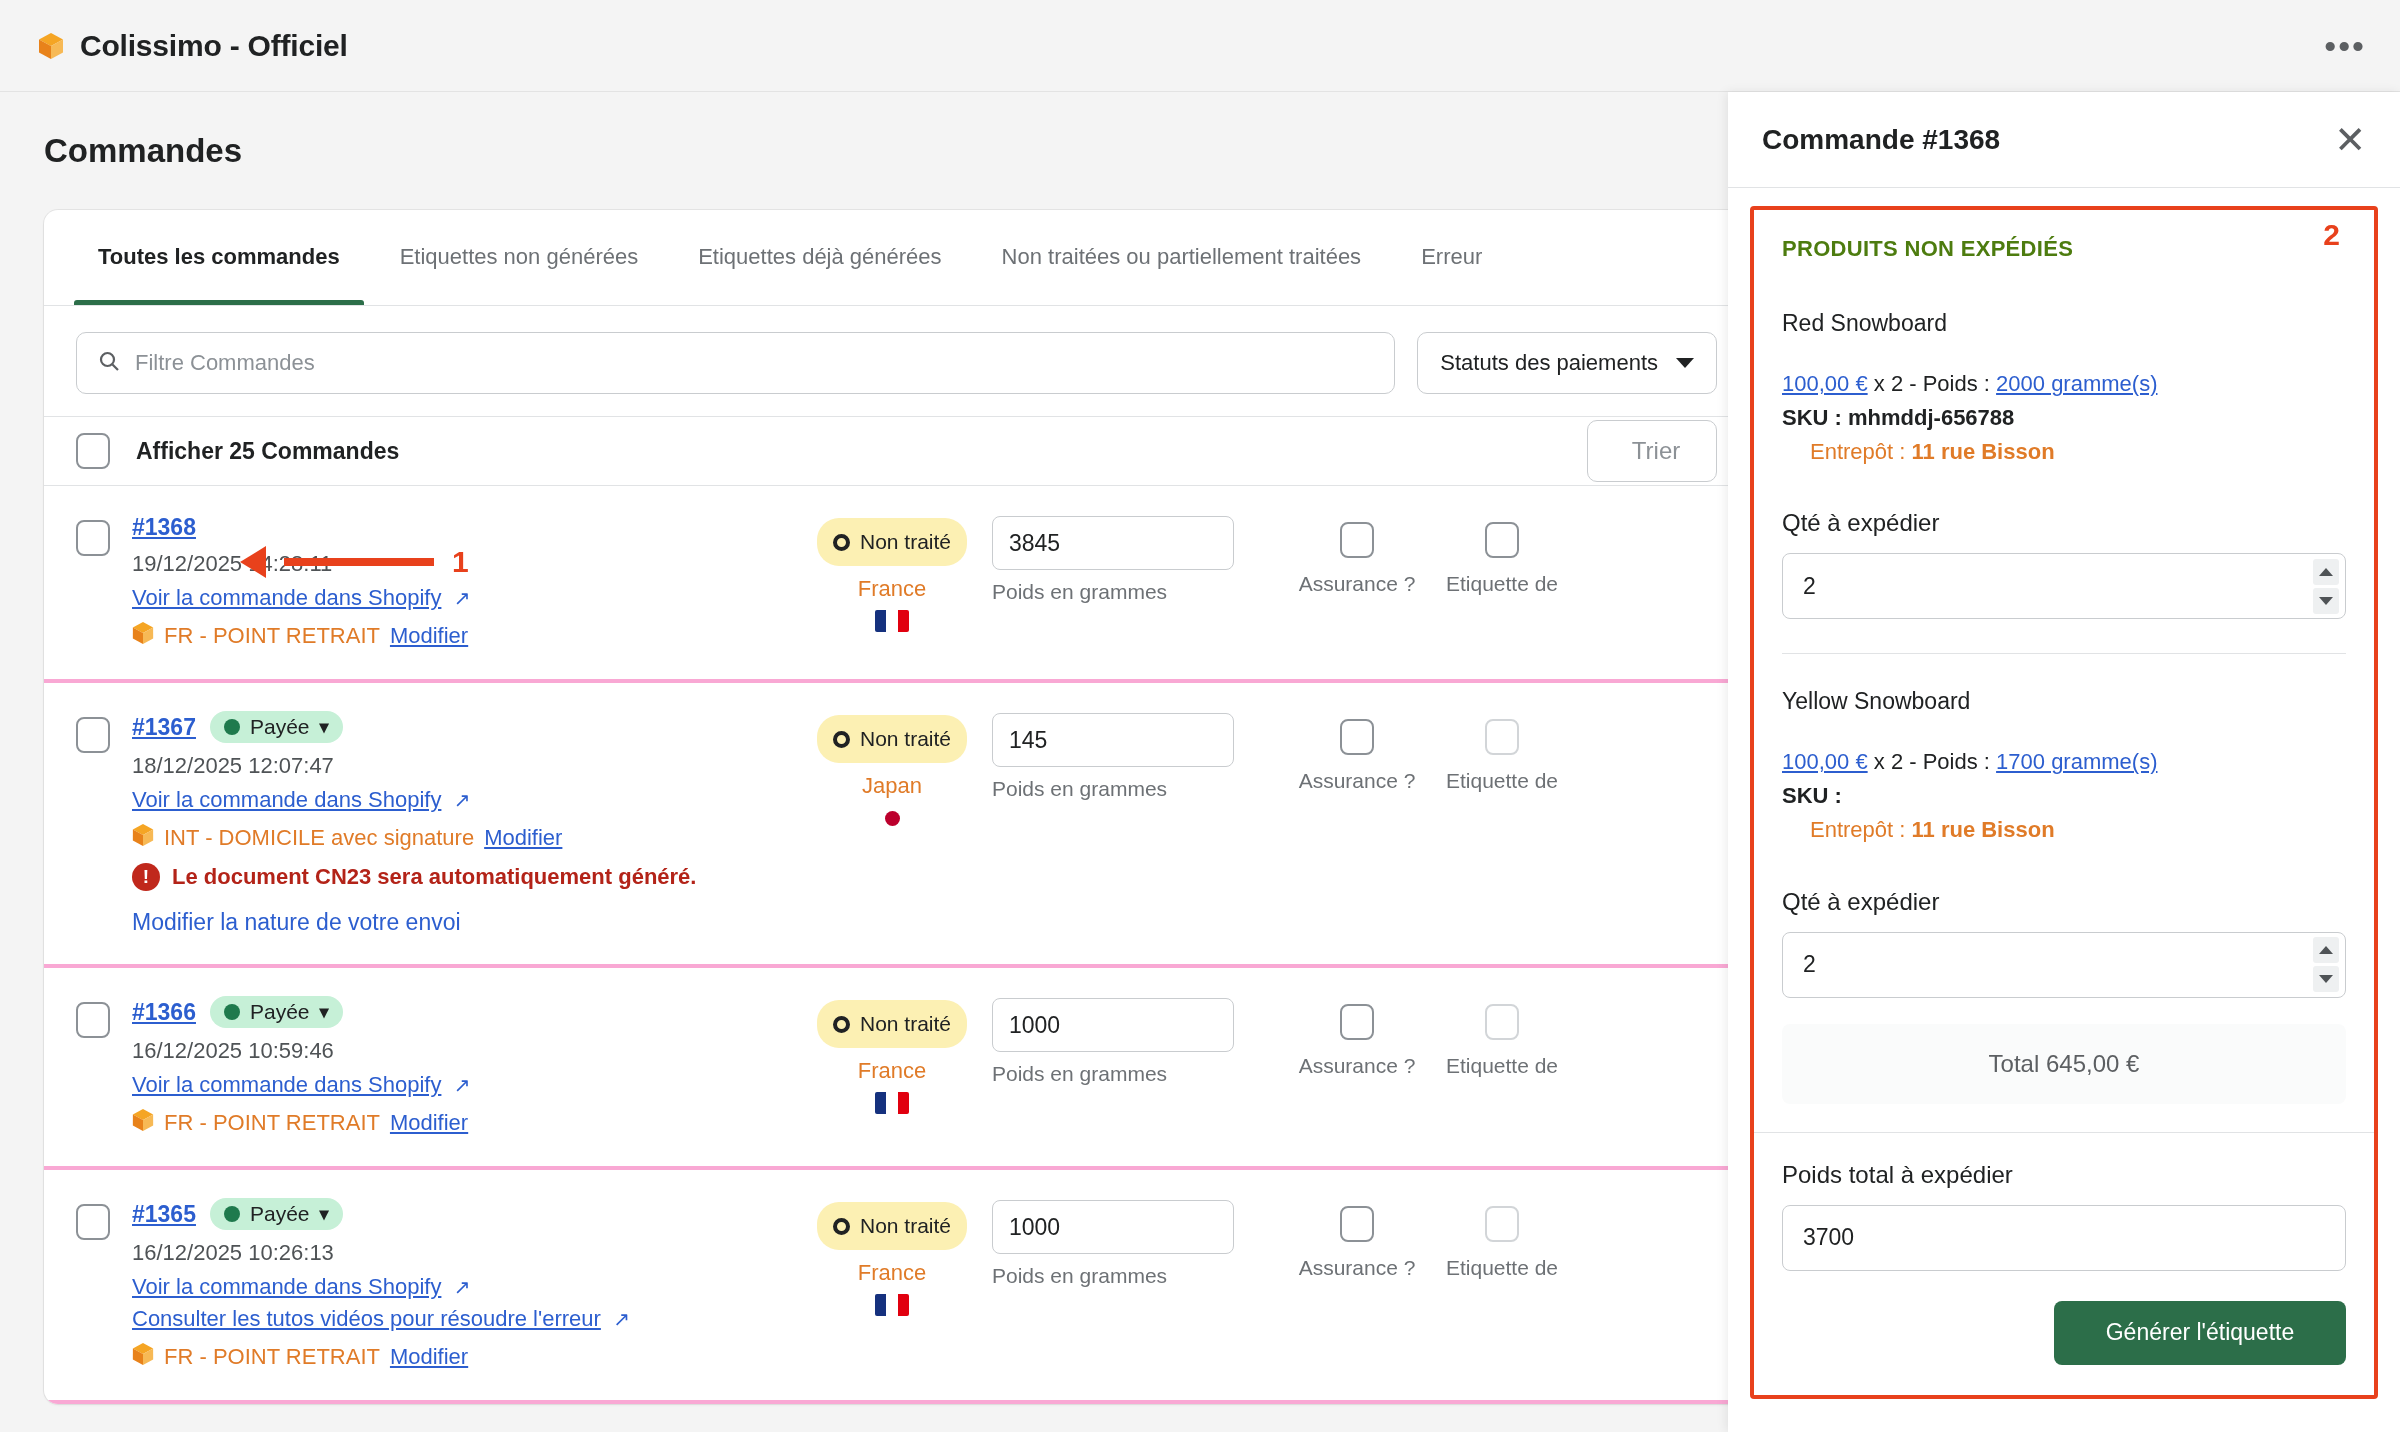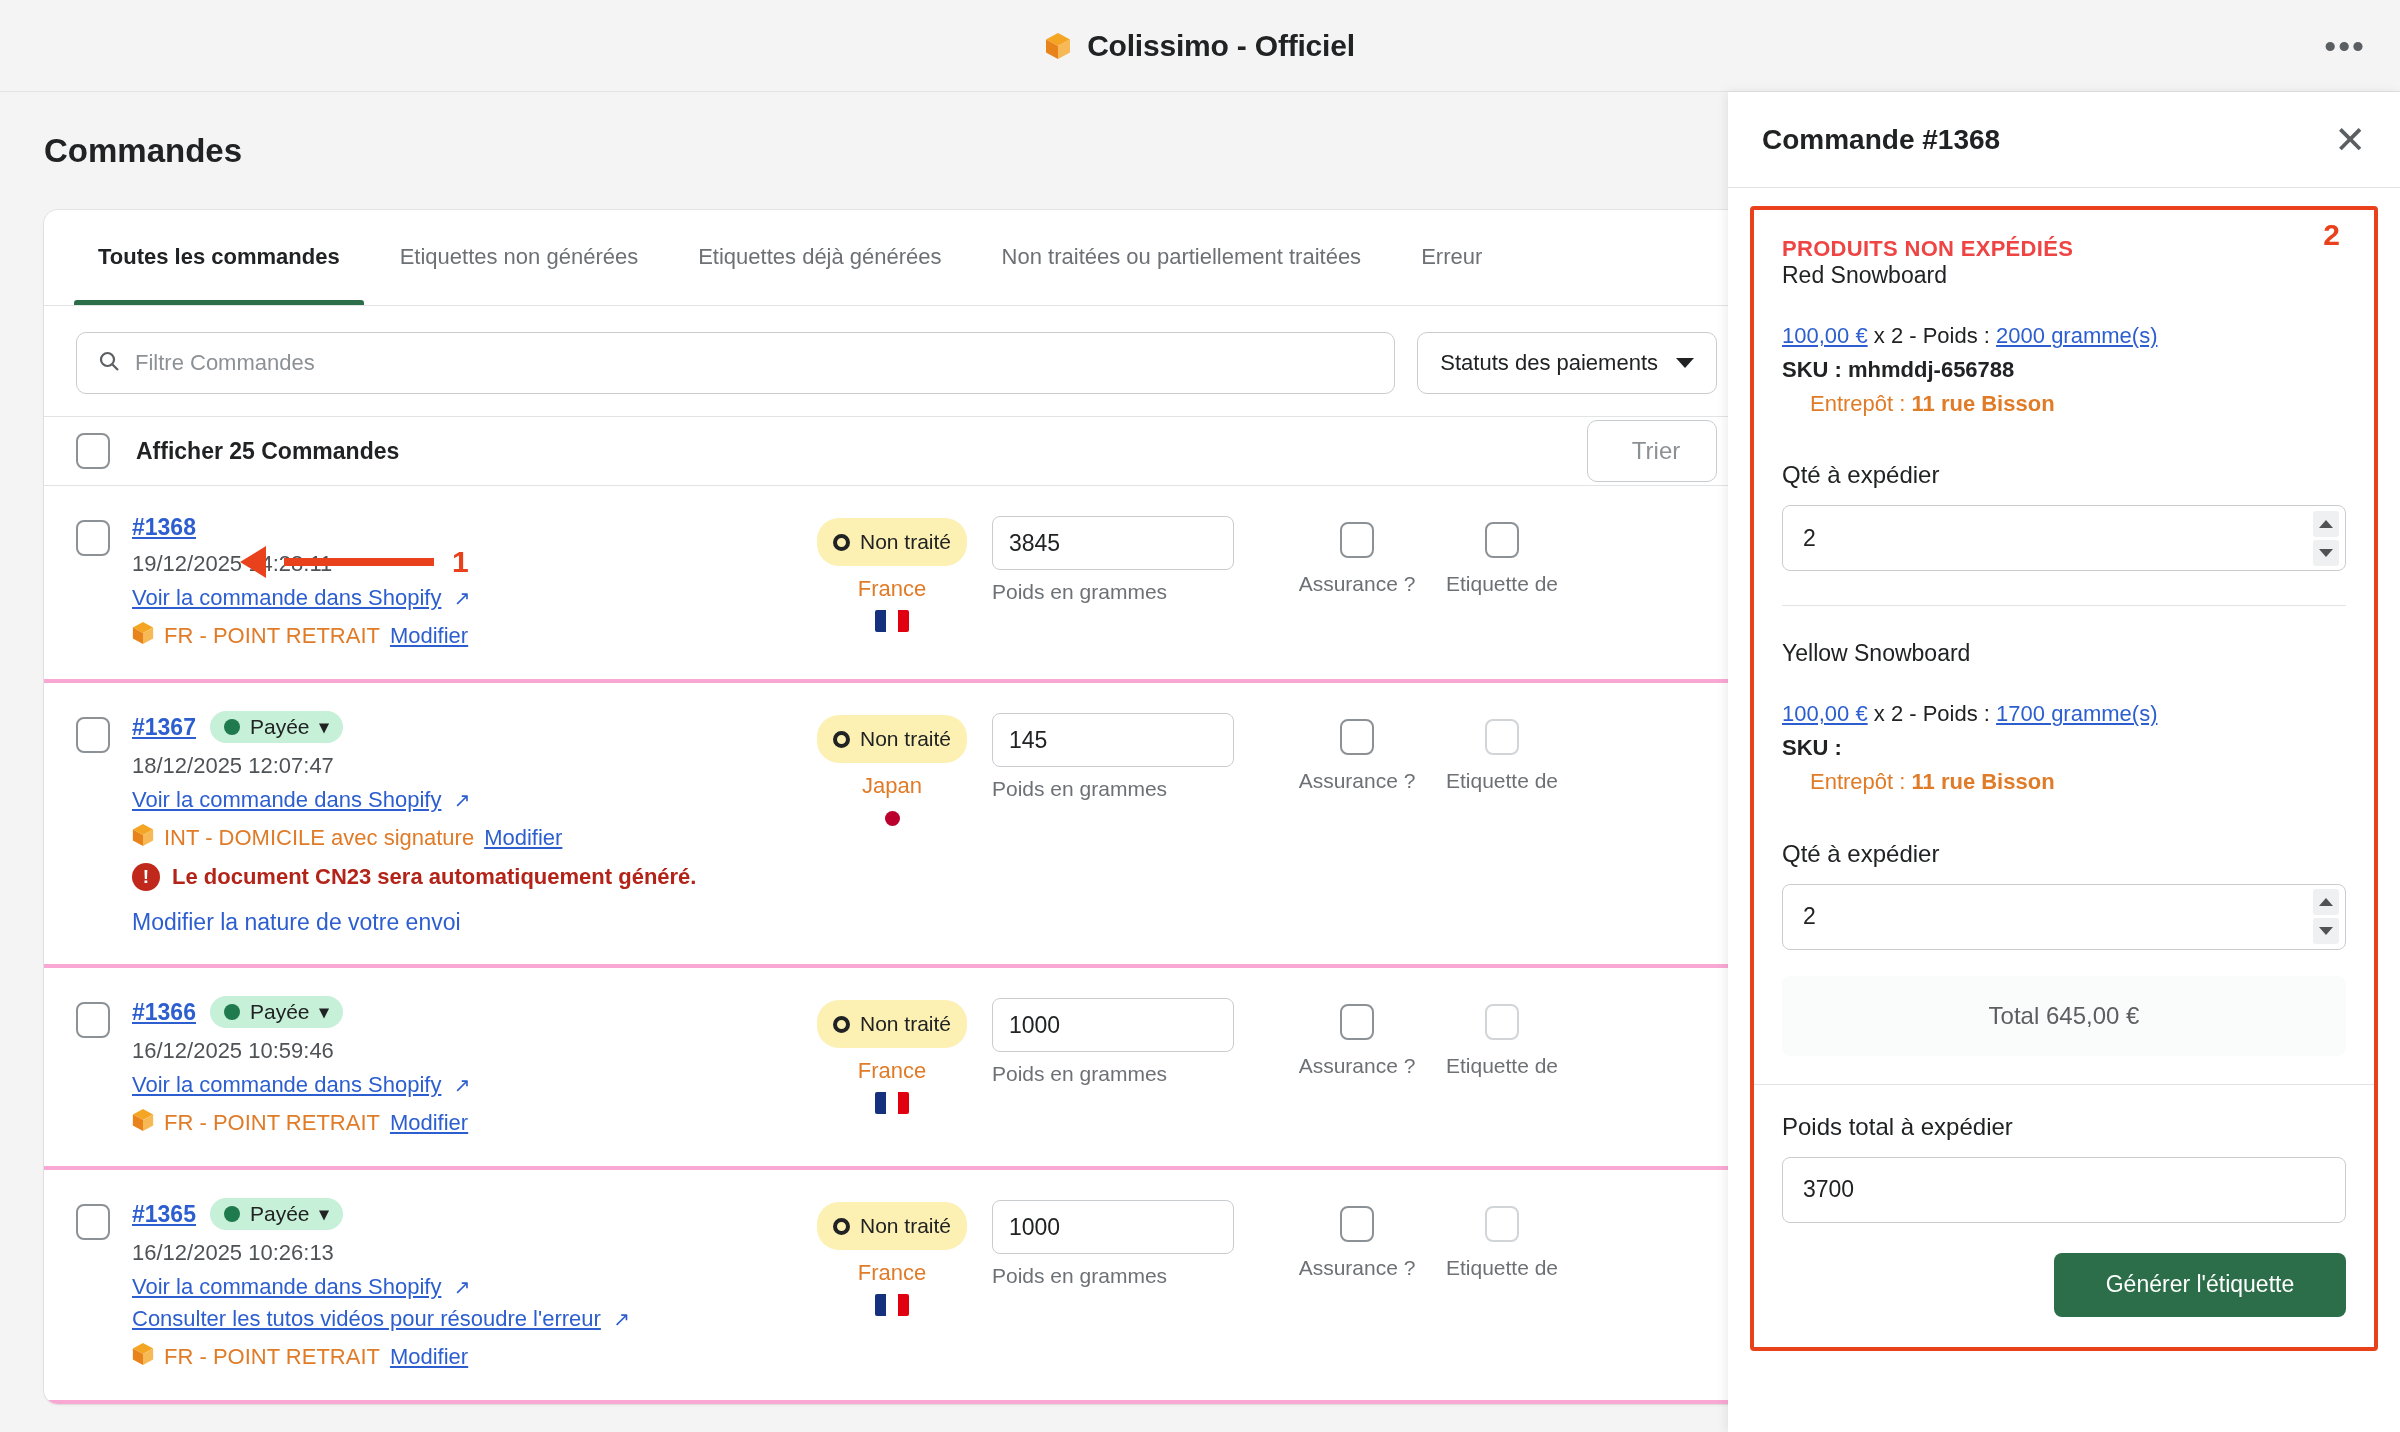--- a/index.html
+++ b/index.html
@@ -14,21 +14,20 @@
   }
 
   
   .appbar {
     height: 92px;
     background: #f4f4f4;
     display: flex; align-items: center;
     padding: 8px 38px;
     border-bottom: 1px solid #e3e3e3;
     position: relative;
-    justify-content: center;
   }
   .appbar-left { display:flex; align-items:center; gap:16px; }
   .pkg-icon { width: 26px; height: 28px; position: relative; display:inline-block; }
   .app-title { font-size: 30px; font-weight: 700; color: #202223; letter-spacing:-0.2px; }
   .appbar-more {
     position:absolute; right: 34px; top: 50%; transform: translateY(-50%);
     font-size: 34px; line-height: 12px; color: #5c5f62; letter-spacing: 2px;
     cursor: pointer; user-select:none;
   }
 
@@ -151,21 +150,21 @@
     height: 96px; display:flex; align-items:center; justify-content:space-between;
     padding: 0 34px; border-bottom:1px solid #e1e3e5; flex: 0 0 auto;
   }
   .drawer-title { font-size: 28px; font-weight: 700; color:#202223; }
   .close-x { font-size: 38px; color:#5c5f62; cursor:pointer; line-height:1; font-weight:300; }
 
   .drawer-body { padding: 18px 22px 0 22px; flex:1 1 auto; position:relative; }
   .red-box { border: 4px solid #e8411c; border-radius: 4px; padding: 26px 28px 30px 28px; position:relative; }
   .anno-2 { position:absolute; right: 34px; top: 8px; color:#e8411c; font-size: 30px; font-weight:700; }
 
-  .sec-title { font-size: 22px; font-weight: 700; color:#ef4444; letter-spacing: .3px; }
+  .sec-title { font-size: 22px; font-weight: 700; color:#4d7c0f; letter-spacing: .3px; margin-bottom: 48px; }
   .prod-name { font-size: 23px; color:#202223; margin-bottom: 30px; }
   .prod-meta { font-size: 22px; color:#202223; line-height: 1.55; }
   .prod-meta a { color:#2c5ecf; text-decoration: underline; }
   .sku { font-weight: 700; }
   .entrepot { color:#e07b28;margin-left:28px; }
   .entrepot b { color:#e07b28; }
   .qty-label { font-size: 24px; color:#202223; margin: 40px 0 16px 0; }
   .stepper {
     height: 66px; border:1px solid #c9cccf; border-radius: 8px; background:#fff;
     display:flex; align-items:center; padding: 0 6px 0 20px; font-size:23px; color:#202223;

